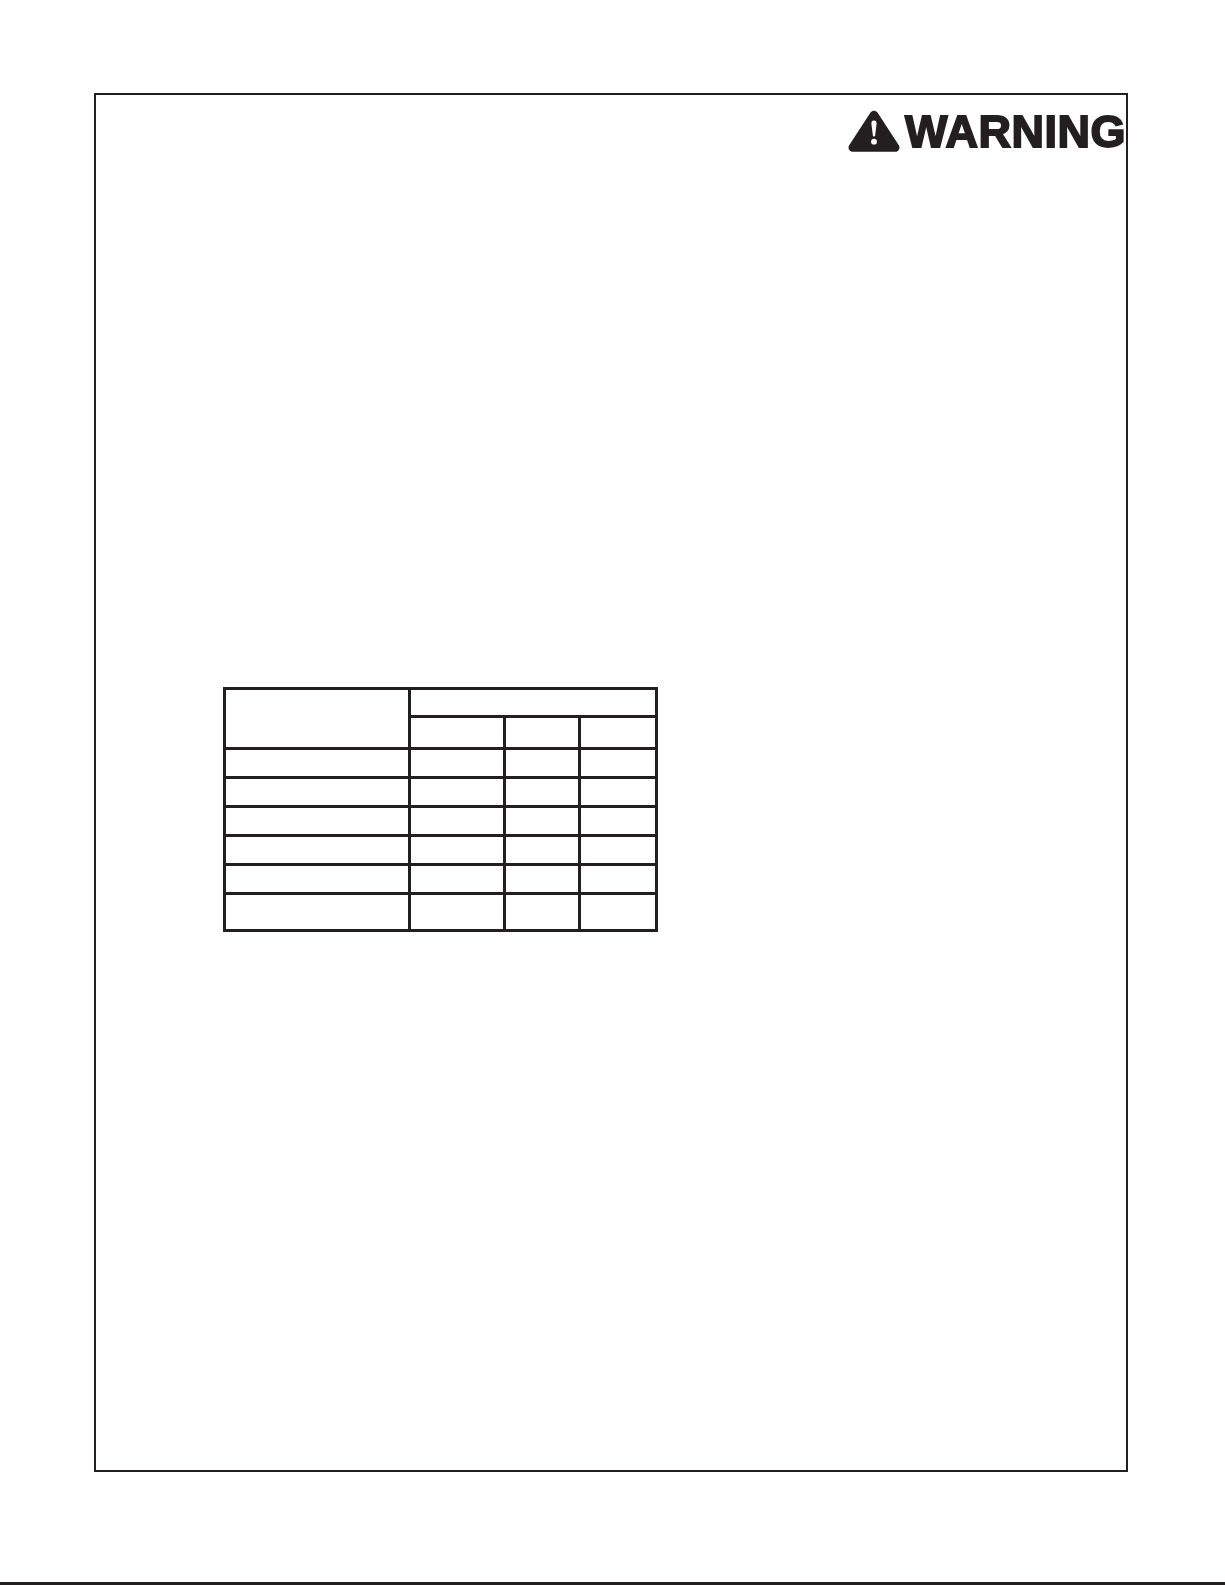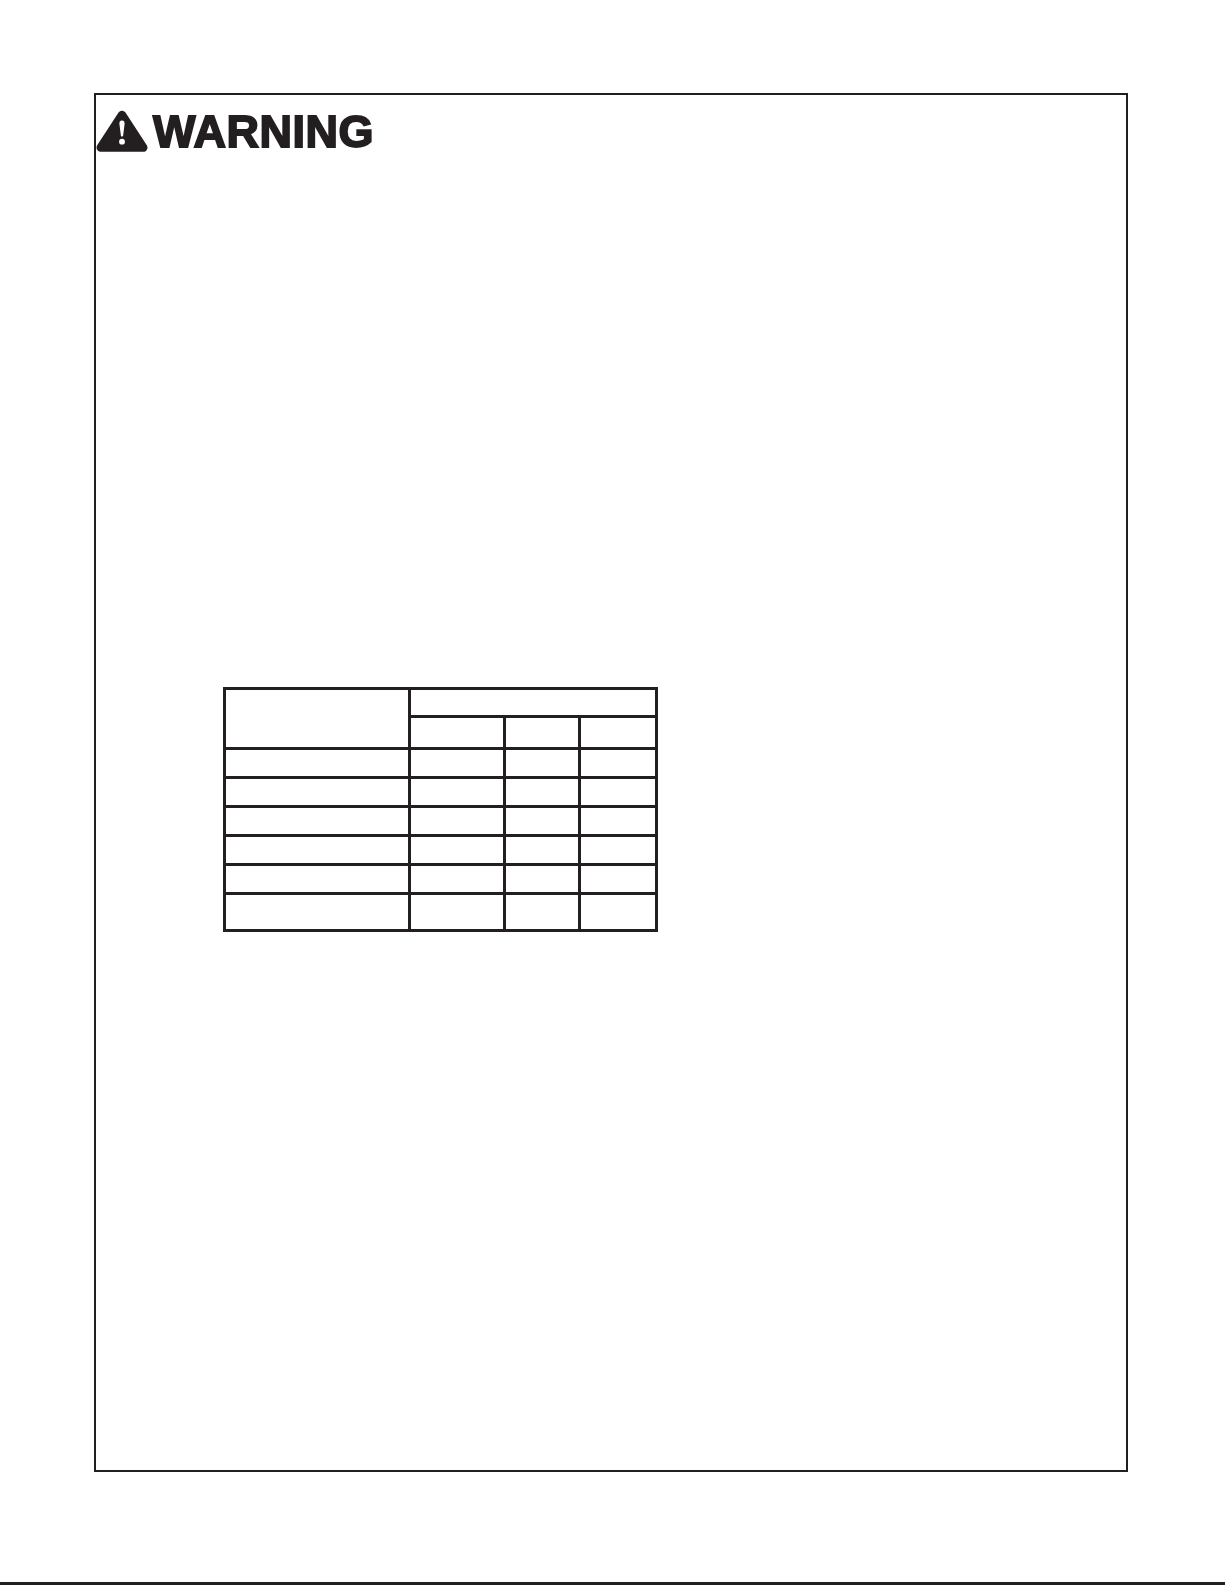--- a/index.html
+++ b/index.html
@@ -30,21 +30,21 @@
   }
   
   .warning-header {
     position: absolute;
     left: 0;
     right: 0;
     top: 12px;
     height: 48px;
     display: flex;
     align-items: center;
-    justify-content: flex-start;
+    justify-content: flex-end;
     gap: 5px;
   }
   .warning-icon {
     width: 52px;
     height: 46px;
     display: block;
     margin-top: -1px;
   }
   .warning-label {
     font-size: 45px;

